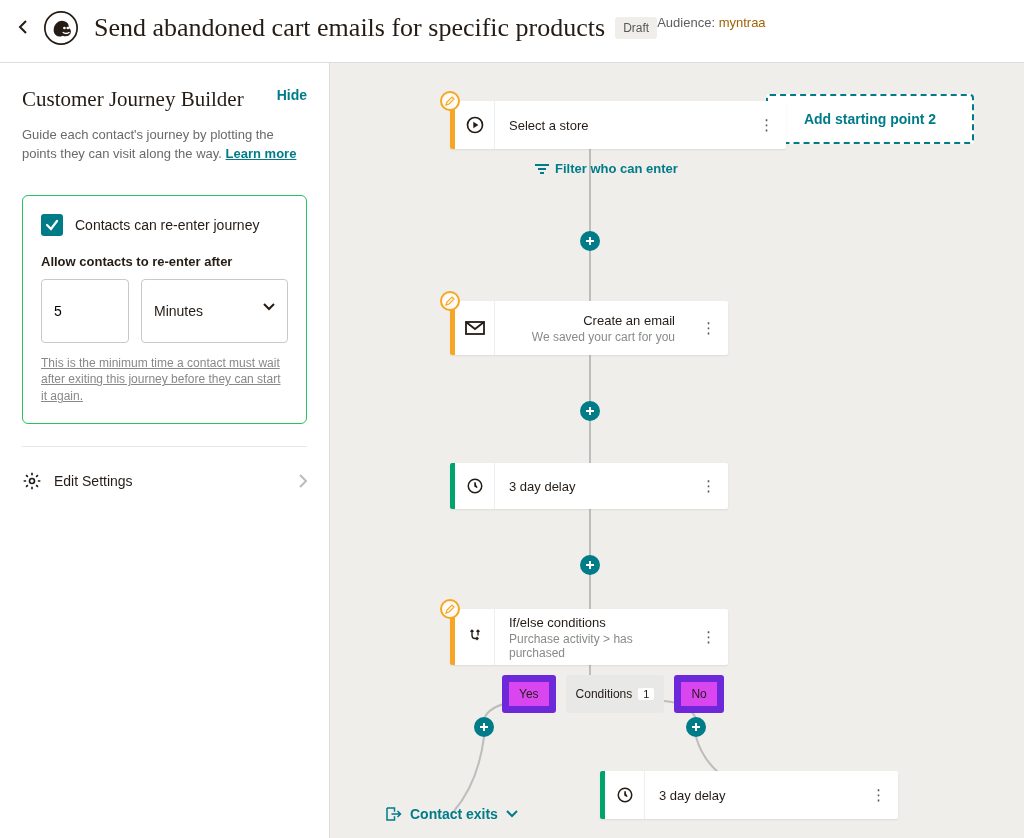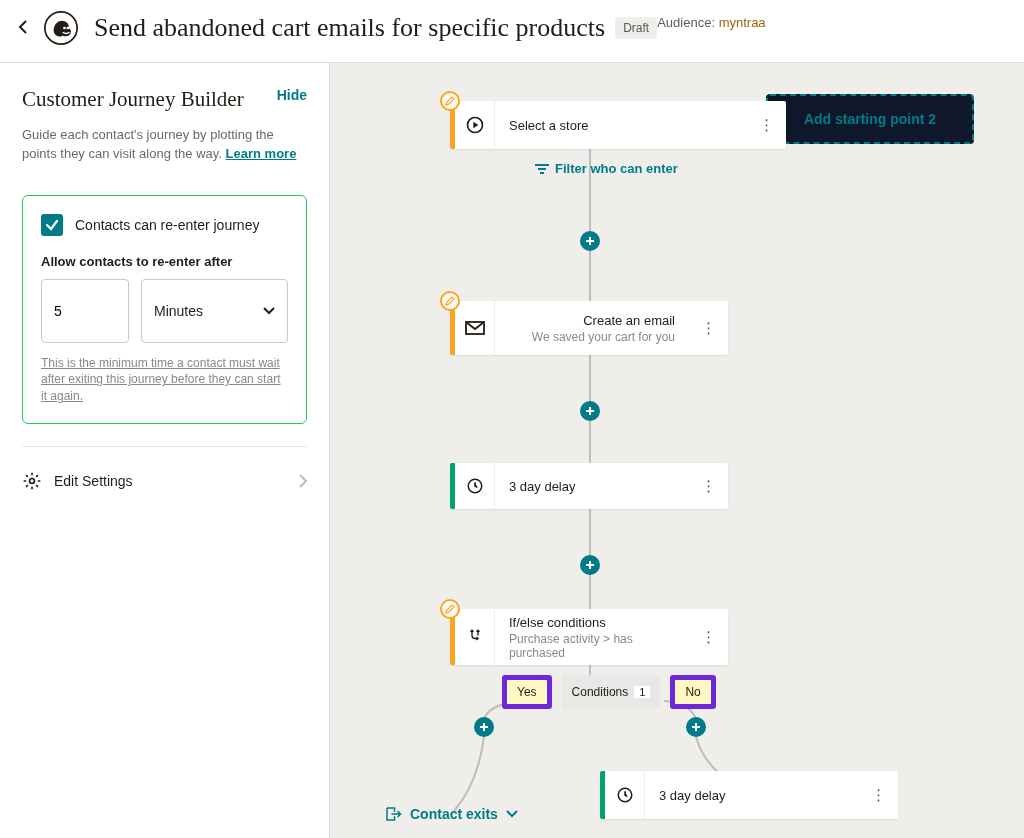--- a/index.html
+++ b/index.html
@@ -119,21 +119,21 @@
     padding: 10px 12px;
     font-size: 14px;
   }
   .select {
     flex: 1;
     border: 1px solid #c9c9c7;
     border-radius: 4px;
     padding: 23px 12px;
     display: flex;
     justify-content: space-between;
-    align-items: center;
+    align-items: flex-start;
   }
   .helper {
     margin-top: 12px;
     font-size: 12px;
     color: #888;
     line-height: 1.4;
     text-decoration: underline;
   }
 
   .settings-row {
@@ -231,21 +231,21 @@
     gap: 6px;
   }
 
   .add-point-btn {
     position: absolute;
     left: 436px;
     top: 31px;
     width: 208px;
     height: 50px;
     border: 2px dashed #007c89;
-    background: #0f172a;
+    background: #ffffff;
     border-radius: 4px;
     display: flex;
     align-items: center;
     justify-content: center;
     color: #007c89;
     font-weight: 600;
     font-size: 14px;
   }
 
   .add-dot {
@@ -264,22 +264,22 @@
   .d5 { left: 356px; top: 654px; }
 
   .branch-row {
     position: absolute;
     left: 172px;
     top: 612px;
     display: flex;
     gap: 10px;
   }
   .pill {
-    background: #fef9c3;
-    border: 5px solid #6d28d9;
+    background: #d946ef;
+    border: 7px solid #6d28d9;
     border-radius: 3px;
     padding: 5px 10px;
     font-size: 12px;
   }
   .pill.cond {
     background: #e8e8e6;
     border: none;
     display: flex;
     gap: 6px;
     align-items: center;

